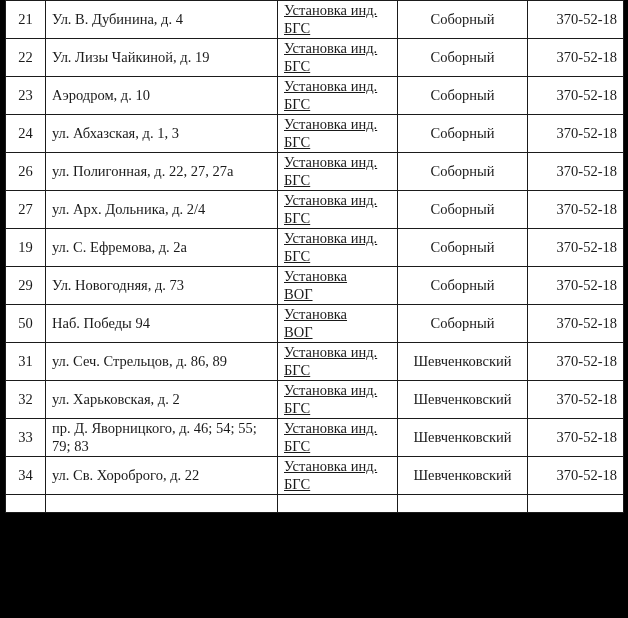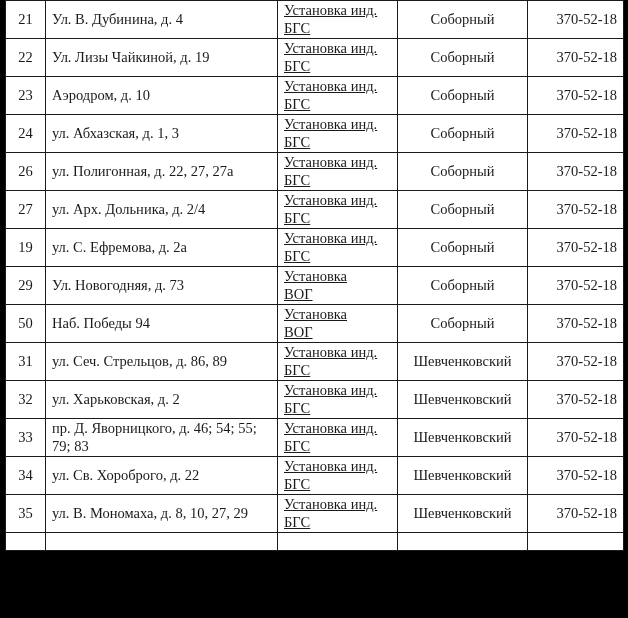--- a/index.html
+++ b/index.html
@@ -238,32 +238,20 @@
           <td class="addr">
             <span class="wrapline">ул. Св. Хороброго, д. 22</span>
           </td>
           <td class="work">
             <span class="l1">Установка инд.</span>
             <span class="l2">БГС</span>
           </td>
           <td class="dist">Шевченковский</td>
           <td class="phone">370-52-18</td>
         </tr>
-        <tr>
-          <td class="num">35</td>
-          <td class="addr">
-            <span class="wrapline">ул. В. Мономаха, д. 8, 10, 27, 29</span>
-          </td>
-          <td class="work">
-            <span class="l1">Установка инд.</span>
-            <span class="l2">БГС</span>
-          </td>
-          <td class="dist">Шевченковский</td>
-          <td class="phone">370-52-18</td>
-        </tr>
         <tr class="partial">
           <td></td>
           <td></td>
           <td></td>
           <td></td>
           <td></td>
         </tr>
       </tbody>
   </table>
 </div>

